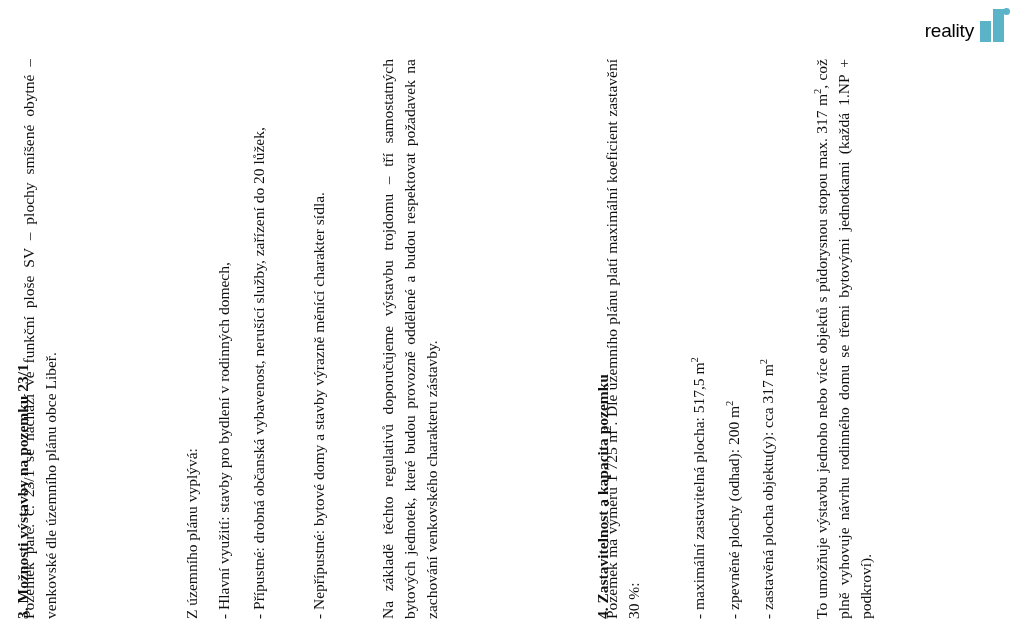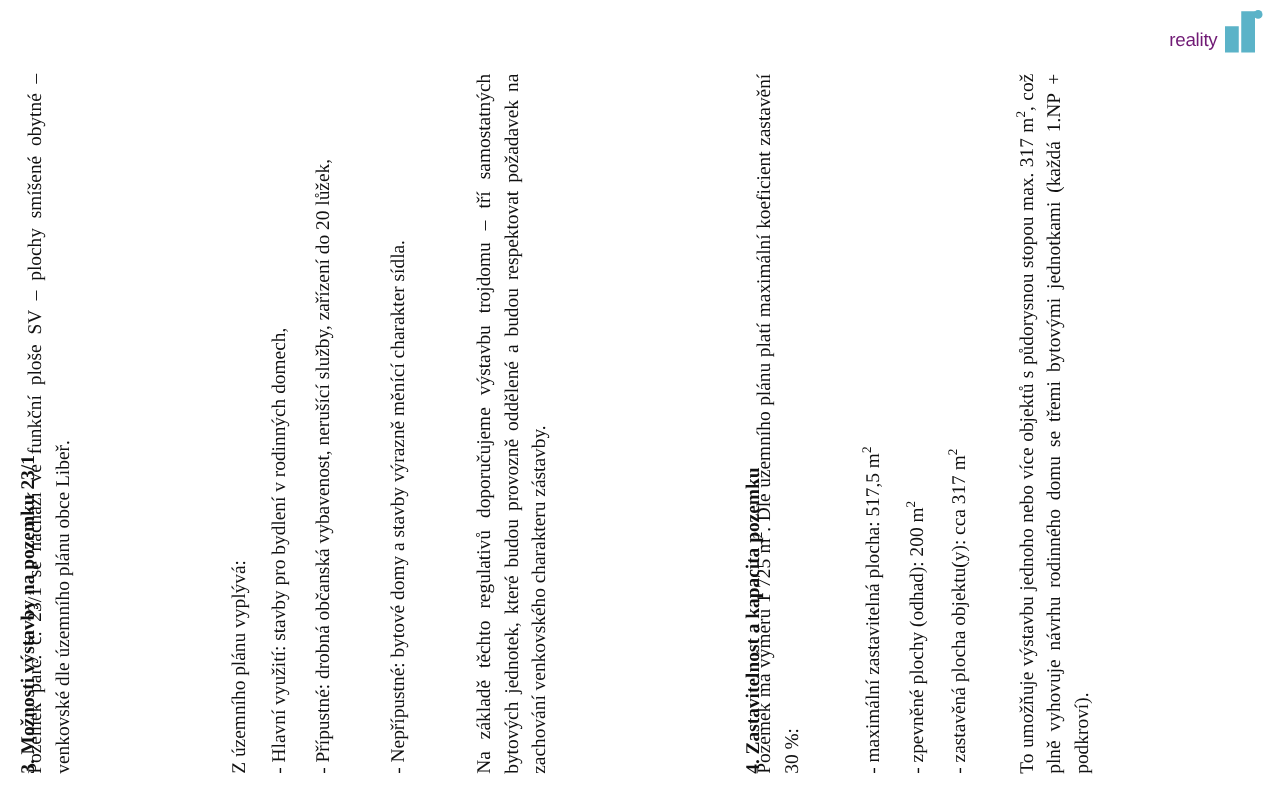--- a/index.html
+++ b/index.html
@@ -26,22 +26,22 @@
   .logo {
     position: absolute;
     top: 8px;
     right: 14px;
     display: flex;
     align-items: flex-end;
     gap: 6px;
   }
   .logo-text {
     font-family: "Liberation Sans", sans-serif;
-    font-size: 15px;
-    color: #701a75;
+    font-size: 19px;
+    color: #000000;
     letter-spacing: -0.2px;
     line-height: 1;
     padding-bottom: 2px;
   }
   .logo-mark {
     position: relative;
     width: 30px;
     height: 34px;
   }
   .logo-mark .bar {

